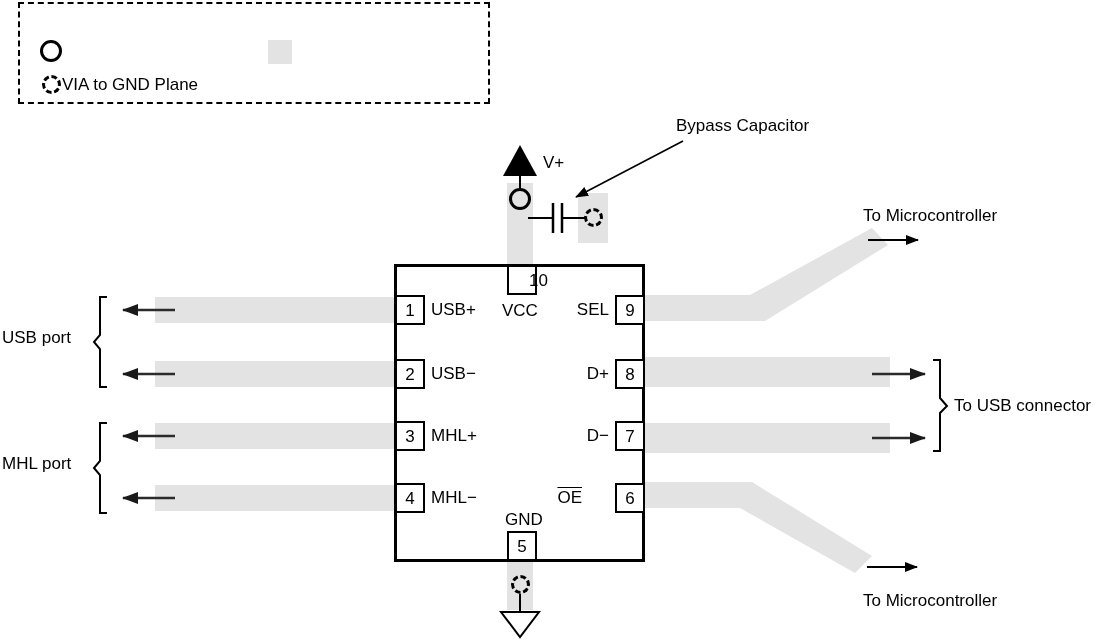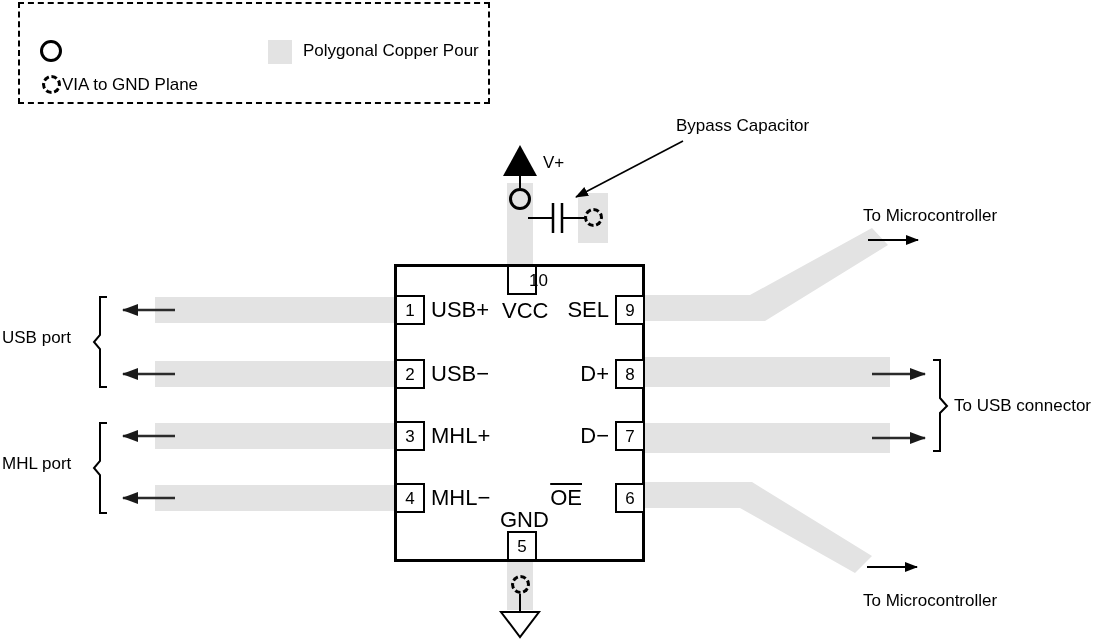--- a/index.html
+++ b/index.html
@@ -76,21 +76,21 @@
   .pin-box {
     width: 30px; height: 30px;
     border: 2px solid #000;
     box-sizing: border-box;
     background: #ffffff;
     font-size: 17px;
     text-align: center;
     line-height: 27px;
   }
   .pin-name {
-    font-size: 22px;
+    font-size: 17px;
     white-space: nowrap;
     line-height: 30px;
     height: 30px;
   }
   .pin-name.left-side { text-align: left; }
   .pin-name.right-side { text-align: right; }
   .overline { text-decoration: overline; }
 
   
   .label {
@@ -132,26 +132,25 @@
   </svg>
 
   <div class="abs" id="legend-box"></div>
 
   <div class="abs via-power" id="legend-via-power"></div>
 
   <div class="abs via-gnd" id="legend-via-gnd"></div>
   <div class="abs legend-row-text" id="legend-gnd-label">VIA to GND Plane</div>
 
   <div class="abs" id="legend-pour-swatch"></div>
-  <div class="abs legend-row-text" id="legend-pour-label">Polygonal Copper Pour</div>
 
   <div class="abs" id="ic-body"></div>
 
   <div class="abs pin-box" style="left:507px; top:265px;padding-left:20px;">10</div>
-  <div class="abs pin-name" style="left:502px; top:296px; width:44px; text-align:right;">VCC</div>
+  <div class="abs pin-name" style="left:502px; top:296px; width:44px; text-align:left;">VCC</div>
 
   <div class="abs pin-name" style="left:500px; top:505px; width:48px; text-align:center;">GND</div>
   <div class="abs pin-box" style="left:507px; top:531px;">5</div>
 
   <div class="abs pin-box" style="left:395px; top:295px;">1</div>
   <div class="abs pin-name left-side" style="left:431px; top:295px;">USB+</div>
 
   <div class="abs pin-box" style="left:395px; top:359px;">2</div>
   <div class="abs pin-name left-side" style="left:431px; top:359px;">USB−</div>
 

